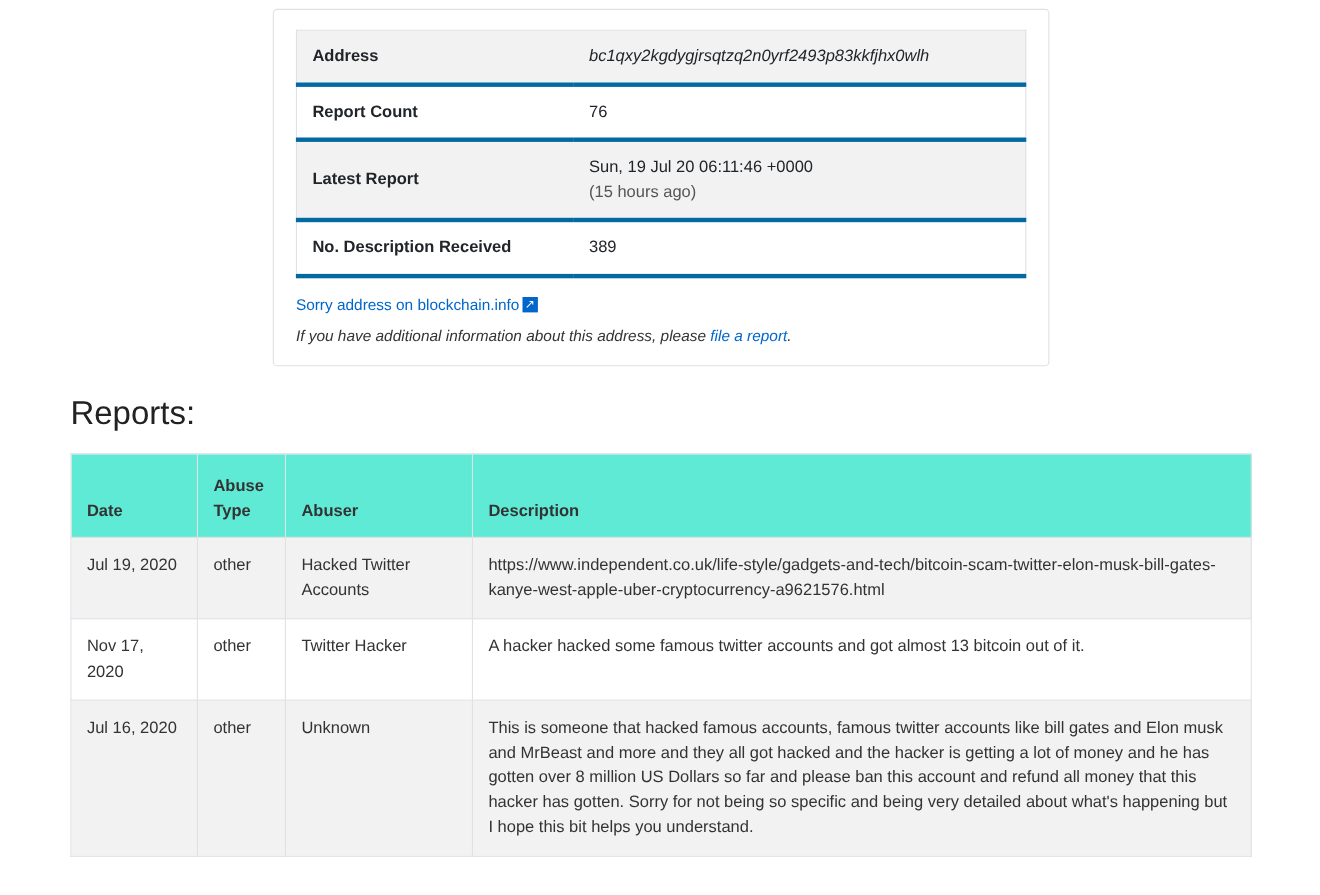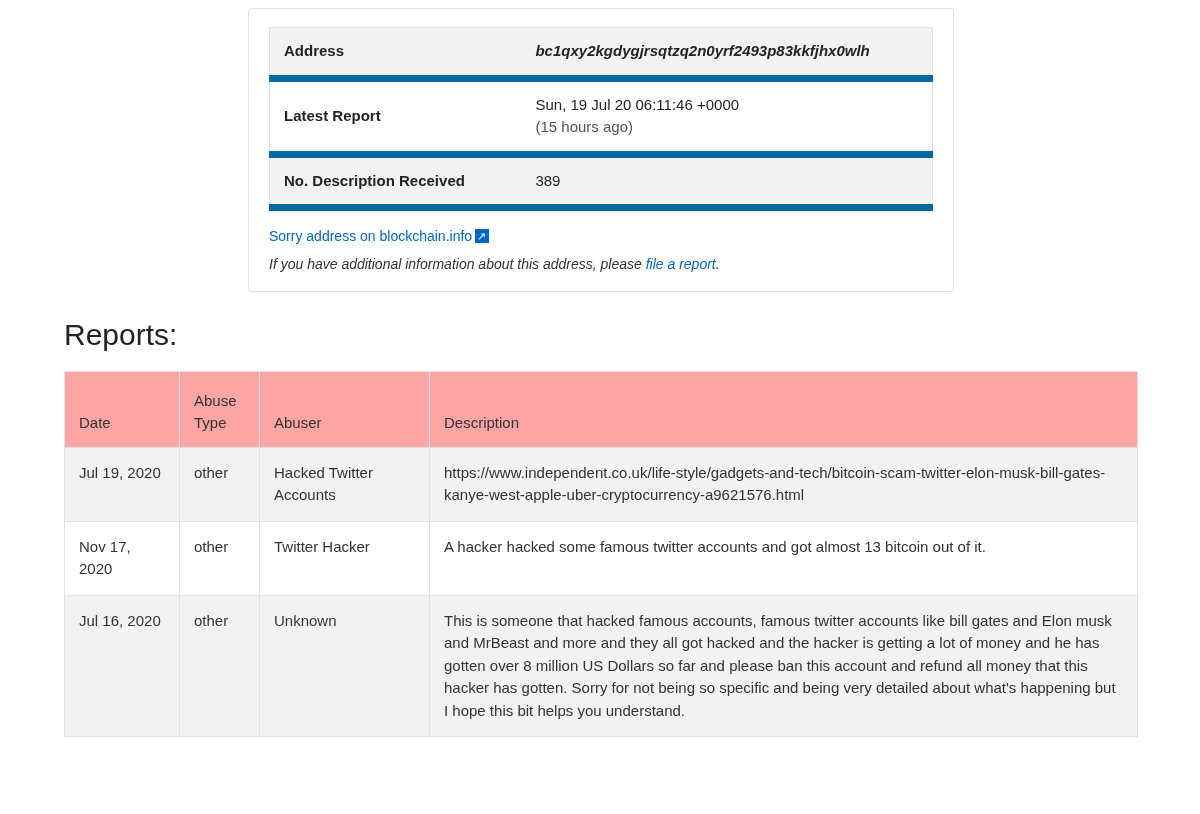--- a/index.html
+++ b/index.html
@@ -24,33 +24,33 @@
       font-weight: 400;
       color: #333;
       margin-bottom: 12px;
     }
     .info-table {
       width: 100%;
       border-collapse: collapse;
       border: 1px solid #dee2e6;
       margin-bottom: 14px;
     }
-    .info-table tr { border-bottom: 7px solid #0369a1; }
+    .info-table tr { border-bottom: 4px solid #0369a1; }
     .info-table tr:nth-child(odd) { background: #f2f2f2; }
     .info-table tr:nth-child(even) { background: #ffffff; }
     .info-table td, .info-table th {
       padding: 12px 14px;
       text-align: left;
       vertical-align: middle;
     }
     .info-table th {
       font-weight: 600;
       width: 38%;
     }
-    .info-italic { font-style: italic; font-weight: bold; }
+    .info-italic { font-style: italic; }
     .info-bold { font-weight: 600; }
     .sub { color: #555; }
 
     .link { color: #0066cc; text-decoration: none; font-size: 14px; cursor: pointer; }
     .ext-icon {
       display: inline-block;
       width: 14px; height: 14px;
       background: #0066cc;
       vertical-align: -2px;
       margin-left: 3px;
@@ -74,22 +74,22 @@
       color: #222;
     }
 
     .rep-table {
       width: 1074px;
       margin-left: 64px;
       border-collapse: collapse;
       border: 1px solid #dee2e6;
     }
     .rep-table thead th {
-      background: #fca5a5;
-      font-weight: 400;
+      background: #5eead4;
+      font-weight: 700;
       color: #333;
       text-align: left;
       padding: 18px 14px 12px 14px;
       border: 1px solid #dee2e6;
       vertical-align: bottom;
     }
     .rep-table tbody td {
       padding: 14px 14px;
       border: 1px solid #dee2e6;
       vertical-align: top;
@@ -105,20 +105,24 @@
 <body>
 
 <div class="page">
 
   <div class="card">
     <table class="info-table">
       <tbody id="info-rows">
           <tr>
             <th>Address</th>
             <td><span class="info-italic">bc1qxy2kgdygjrsqtzq2n0yrf2493p83kkfjhx0wlh</span></td>
+          </tr>
+          <tr>
+            <th>Report Count</th>
+            <td><span>76</span></td>
           </tr>
           <tr>
             <th>Latest Report</th>
             <td><span>Sun, 19 Jul 20 06:11:46 +0000</span><br><span class="sub">(15 hours ago)</span></td>
           </tr>
           <tr>
             <th>No. Description Received</th>
             <td><span>389</span></td>
           </tr>
         </tbody>

